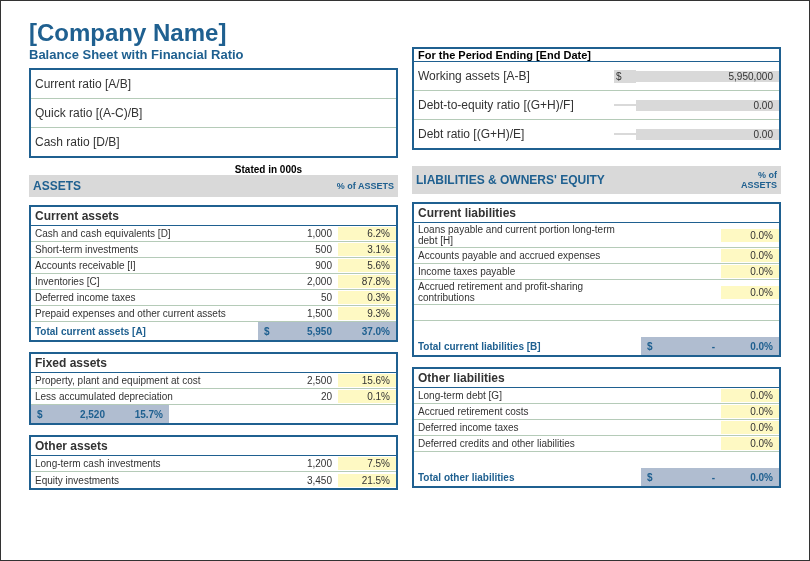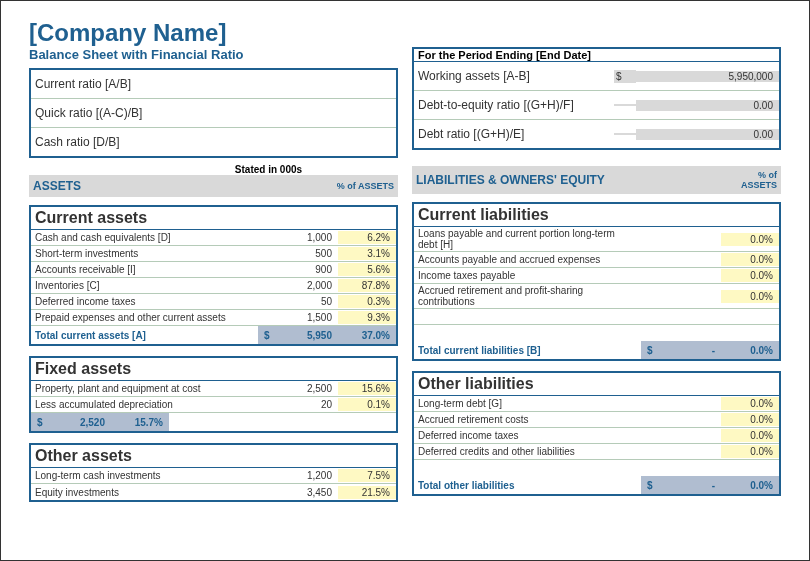--- a/index.html
+++ b/index.html
@@ -99,21 +99,21 @@
     font-weight: bold;
     text-align: right;
     line-height: 10px;
   }
   .group {
     border: 2px solid #1f6090;
     margin-bottom: 10px;
   }
   .group-header {
     font-weight: bold;
-    font-size: 16px;
+    font-size: 12px;
     padding: 2px 4px;
     border-bottom: 1px solid #1f6090;
     background: #fff;
     color: #333;
   }
   .item-row {
     display: flex;
     border-bottom: 1px solid #b5cbb8;
     min-height: 16px;
     align-items: center;

